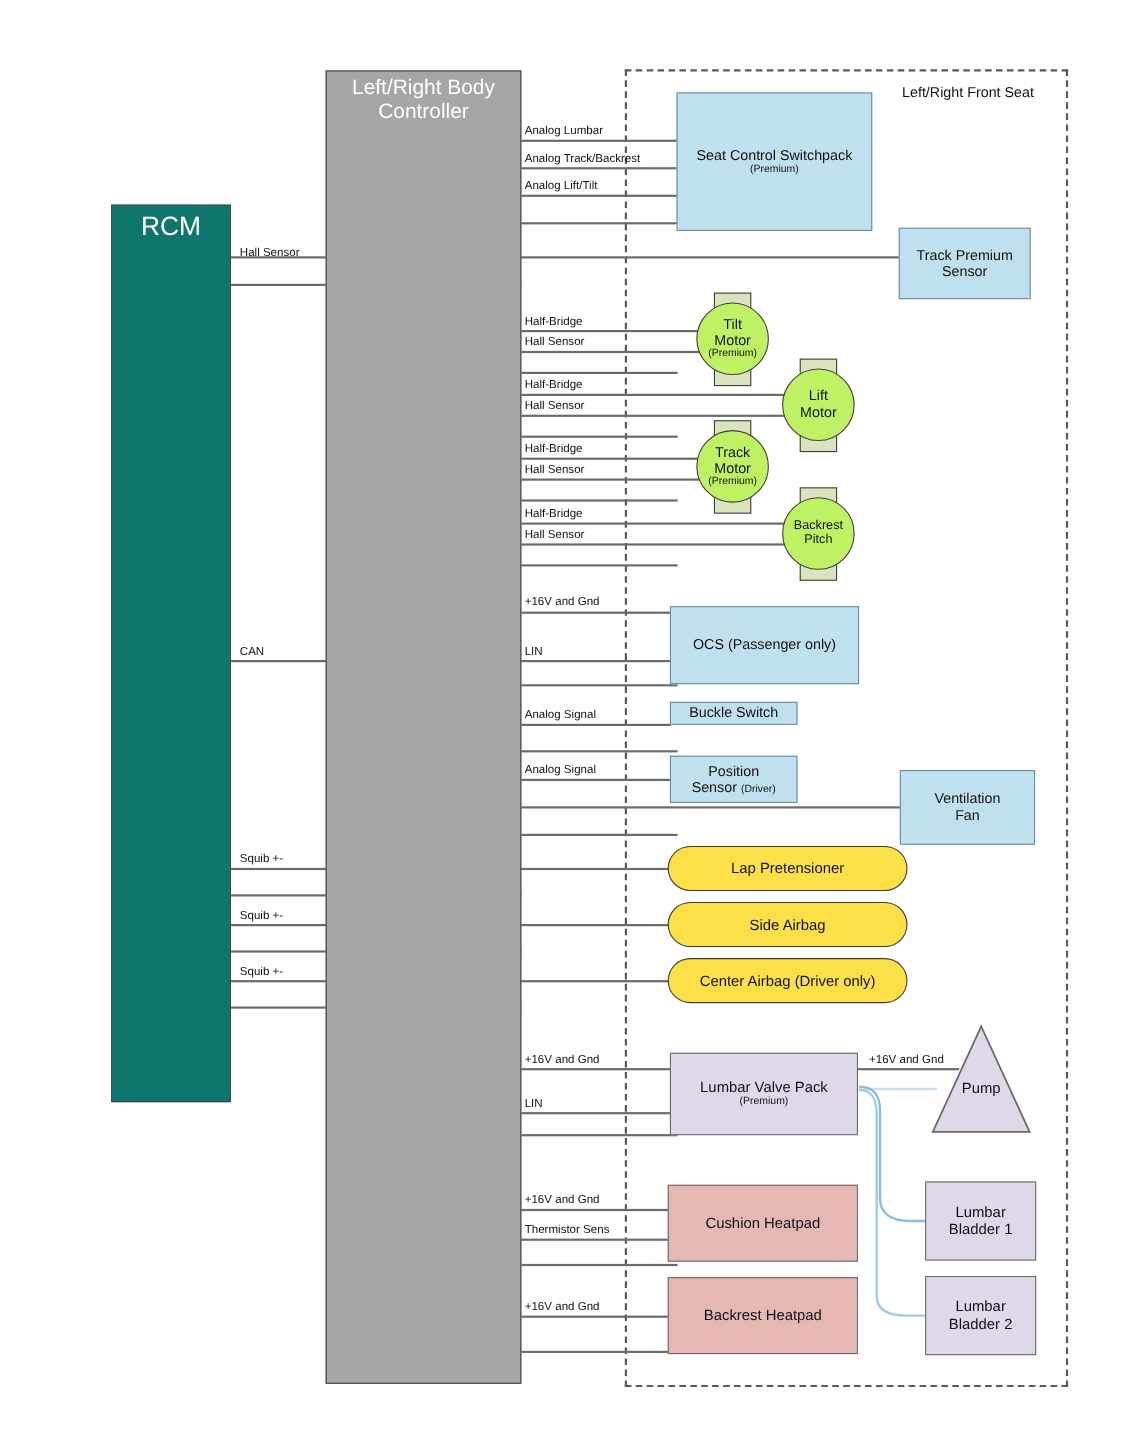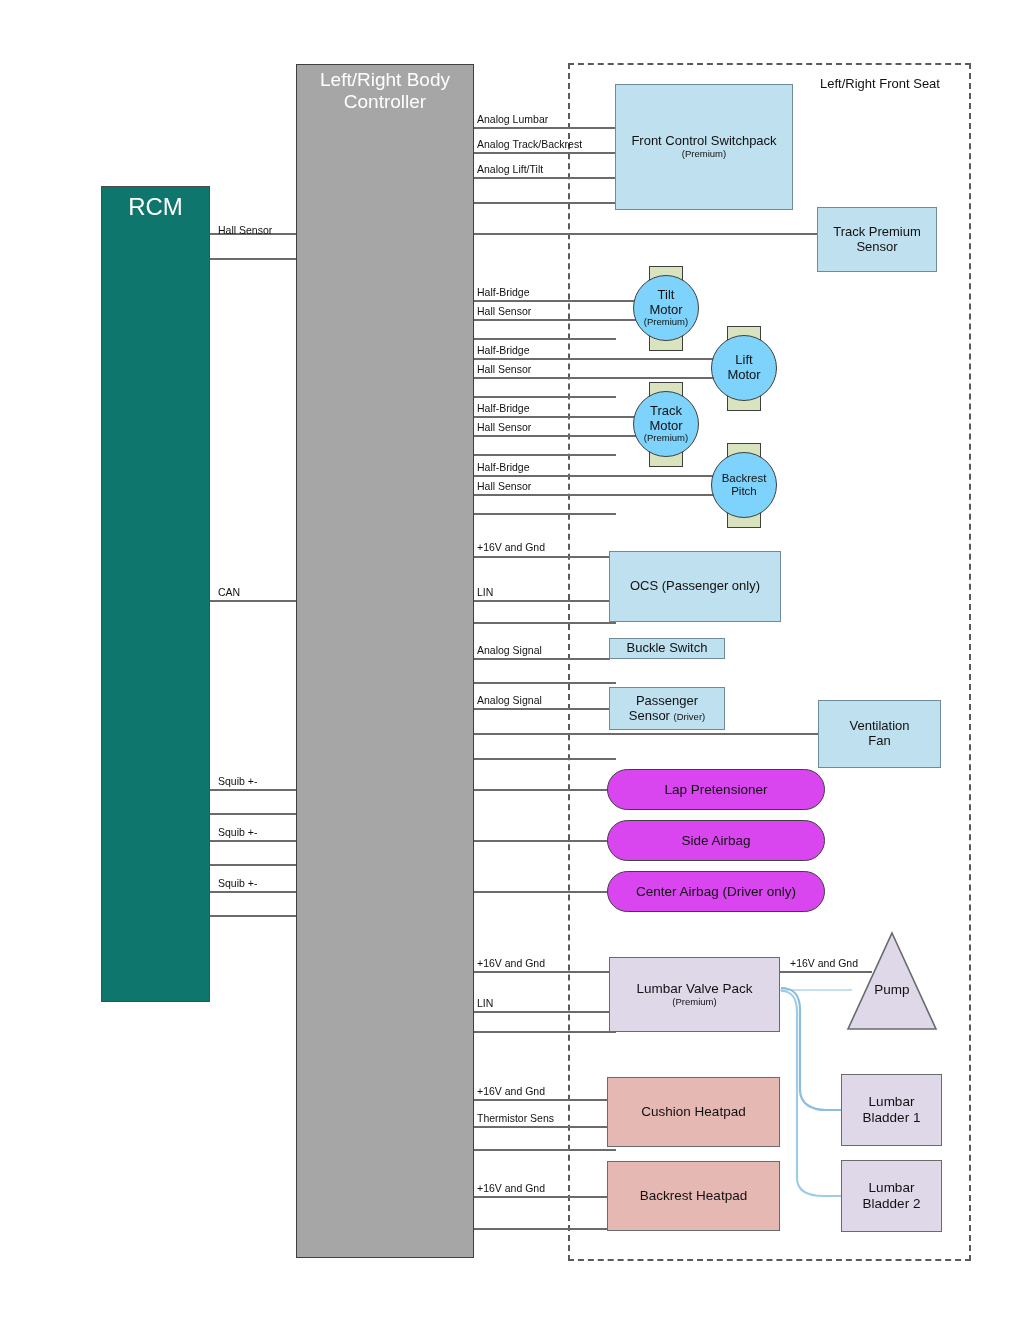--- a/index.html
+++ b/index.html
@@ -12,22 +12,22 @@
         flex-direction:column;align-items:center;justify-content:center;
         text-align:center;line-height:1.15;}
   .node .sub{font-size:9.5px;}
 
   
   .rcm{background:#0f766e;border:1.6px solid #4a4a4a;color:#ffffff;
        font-size:24px;justify-content:flex-start;padding-top:6px;}
   .bodyctrl{background:#a6a6a6;border:1.6px solid #3f3f3f;color:#ffffff;
             font-size:19px;justify-content:flex-start;padding-top:4px;}
   .blue{background:#bfe0ee;border:1.6px solid #6d8b99;font-size:13px;}
-  .green{background:#7dd3fc;border:1.4px solid #3f3f3f;font-size:13px;}
-  .yellow{background:#d946ef;border:1.6px solid #3f3f3f;font-size:13.5px;
+  .green{background:#bef264;border:1.4px solid #3f3f3f;font-size:13px;}
+  .yellow{background:#fde047;border:1.6px solid #3f3f3f;font-size:13.5px;
           border-radius:22px;}
   .purple{background:#ded8e9;border:1.6px solid #6a6a6a;font-size:13.5px;}
   .pink{background:#e6b8b4;border:1.6px solid #6a6a6a;font-size:13.5px;}
 
   .seatbox{position:absolute;border:2px dashed #5a5a5a;box-sizing:border-box;}
   .seatlabel{position:absolute;font-size:13px;color:#111;}
 
   
   .wire{position:absolute;background:#6b6b6b;height:1.6px;}
   .wire.thick{height:2.4px;background:#6b6b6b;}
@@ -150,21 +150,21 @@
   <div class="node rcm" style="left:101px;top:186px;width:109px;height:816px;">
     <span>RCM</span>
   </div>
 
   <div class="node bodyctrl" style="left:296px;top:64px;width:178px;height:1194px;">
     <span>Left/Right Body</span>
     <span>Controller</span>
   </div>
 
   <div class="node blue" style="left:615px;top:84px;width:178px;height:126px;">
-    <span>Front Control Switchpack</span>
+    <span>Seat Control Switchpack</span>
     <span class="sub">(Premium)</span>
   </div>
 
   <div class="node blue" style="left:817px;top:207px;width:120px;height:65px;">
     <span>Track Premium</span>
     <span>Sensor</span>
   </div>
 
   <div class="tab" style="left:649px;top:266px;width:34px;height:16px;"></div>
   <div class="tab" style="left:649px;top:335px;width:34px;height:16px;"></div>
@@ -198,21 +198,21 @@
 
   <div class="node blue" style="left:609px;top:551px;width:172px;height:71px;justify-content:center;">
     <span>OCS (Passenger only)</span>
   </div>
 
   <div class="node blue" style="left:609px;top:638px;width:116px;height:21px;">
     <span>Buckle Switch</span>
   </div>
 
   <div class="node blue" style="left:609px;top:687px;width:116px;height:43px;">
-    <span>Passenger</span>
+    <span>Position</span>
     <span><span>Sensor </span><span class="sub">(Driver)</span></span>
   </div>
 
   <div class="node blue" style="left:818px;top:700px;width:123px;height:68px;text-align:center;">
     <span>Ventilation</span>
     <span>Fan</span>
   </div>
 
   <div class="node yellow" style="left:607px;top:769px;width:218px;height:41px;">
     <span>Lap Pretensioner</span>

